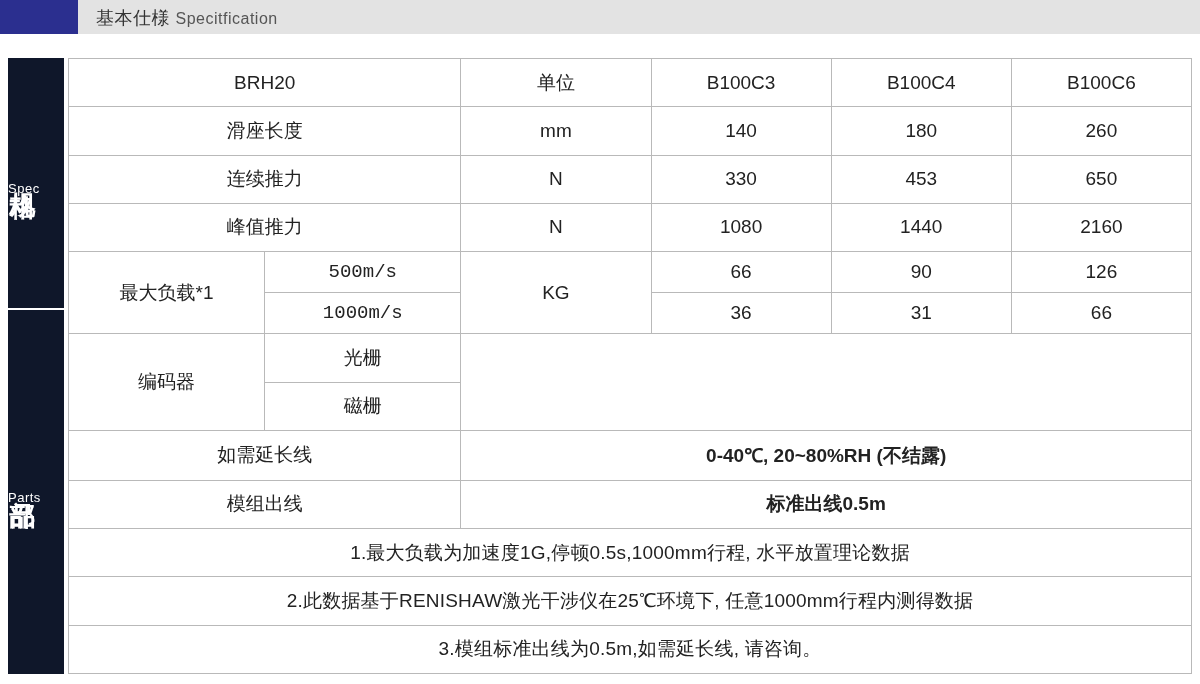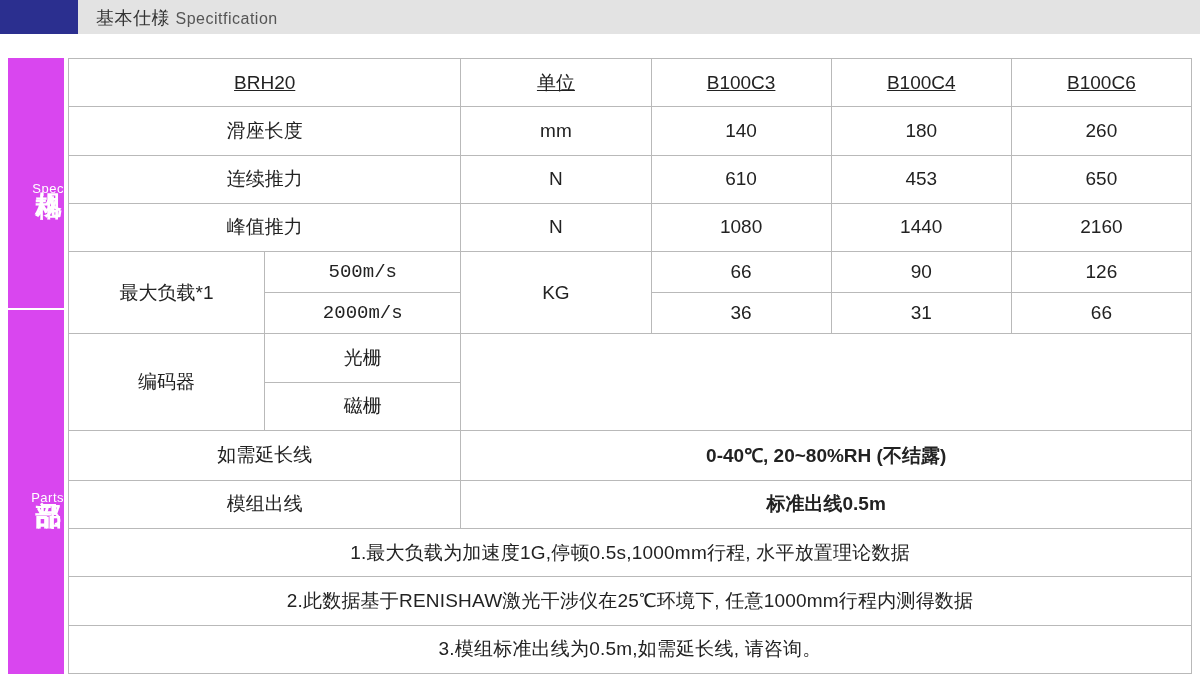--- a/index.html
+++ b/index.html
@@ -55,25 +55,25 @@
   .header-title .en {
     font-size: 16px;
     color: #555555;
   }
 
   
   .vbar {
     position: absolute;
     left: 8px;
     width: 56px;
-    background: #d946ef;
+    background: #0f172a;
     color: #ffffff;
     display: flex;
     flex-direction: column;
-    align-items: flex-end;
+    align-items: flex-start;
     justify-content: center;
   }
   #vbar-spec {
     top: 58px;
     height: 250px;
   }
   #vbar-parts {
     top: 310px;
     height: 364px;
   }
@@ -109,21 +109,20 @@
     border: 1px solid #b9b9b9;
     text-align: center;
     vertical-align: middle;
     font-size: 19px;
     color: #222222;
     background: #ffffff;
     padding: 0 4px;
   }
   td.head {
     font-size: 21px;
-    text-decoration: underline;
   }
   td.sub {
     font-size: 19px;
     font-family: Liberation Mono, monospace;
   }
   td.note {
     font-size: 19px;
     text-align: left;
     padding-left: 56px;
     letter-spacing: 0.2px;
@@ -184,21 +183,21 @@
           <td colspan="2">滑座长度</td>
           <td>mm</td>
           <td>140</td>
           <td>180</td>
           <td>260</td>
         </tr>
 
         <tr>
           <td colspan="2">连续推力</td>
           <td>N</td>
-          <td>610</td>
+          <td>330</td>
           <td>453</td>
           <td>650</td>
         </tr>
 
         <tr>
           <td colspan="2">峰值推力</td>
           <td>N</td>
           <td>1080</td>
           <td>1440</td>
           <td>2160</td>
@@ -207,21 +206,21 @@
         <tr>
           <td rowspan="2">最大负载*1</td>
           <td class="sub">500m/s</td>
           <td rowspan="2">KG</td>
           <td>66</td>
           <td>90</td>
           <td>126</td>
         </tr>
 
         <tr>
-          <td class="sub">2000m/s</td>
+          <td class="sub">1000m/s</td>
           <td>36</td>
           <td>31</td>
           <td>66</td>
         </tr>
 
         <tr>
           <td rowspan="2">编码器</td>
           <td class="sub">光栅</td>
           <td colspan="4" rowspan="2"></td>
         </tr>

